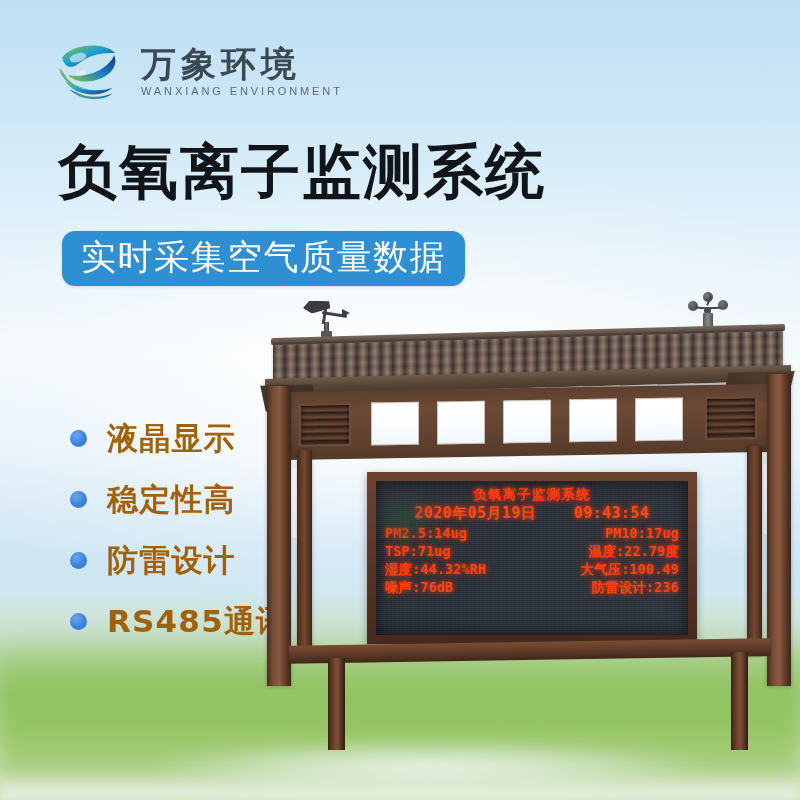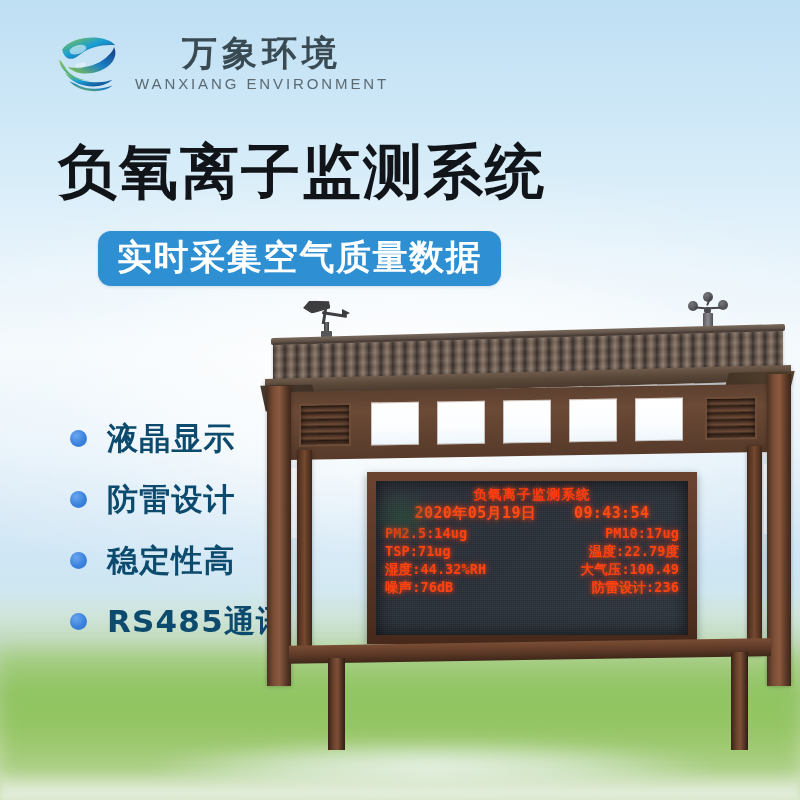--- a/index.html
+++ b/index.html
@@ -58,60 +58,59 @@
        rgba(230,240,232,0) 100%);
     filter:blur(8px);
   }
   .bg-bottomfade{
     position:absolute;left:0;top:770px;width:800px;height:30px;
     background:linear-gradient(to bottom, rgba(225,236,214,0), #e6efe0 85%);
     filter:blur(4px);
   }
 
   
-  .logo-wrap{position:absolute;left:52px;top:28px;display:flex;align-items:center;gap:11px;text-align:center;}
+  .logo-wrap{position:absolute;left:52px;top:36px;display:flex;align-items:center;gap:17px;}
   .logo-mark{width:72px;height:72px;flex:0 0 72px;}
   .logo-text{display:flex;flex-direction:column;justify-content:center;}
   .logo-cn{
     font-size:35px;font-weight:bold;color:#3a4a52;letter-spacing:5px;
     line-height:1.02;font-family:"DejaVu Sans","Liberation Sans",sans-serif;
   }
   .logo-en{
-    font-size:15px;color:#5b6a72;letter-spacing:2.9px;margin-top:3px;
+    font-size:11px;color:#5b6a72;letter-spacing:2.9px;margin-top:3px;
     font-family:"Liberation Sans",sans-serif;
   }
 
   
   .headline{
     position:absolute;left:58px;top:141px;
     font-size:59px;font-weight:bold;color:#111418;letter-spacing:2px;
     font-family:"DejaVu Sans","Liberation Sans",sans-serif;
     line-height:1.06;white-space:nowrap;
   }
   .subbadge{
     position:absolute;left:62px;top:231px;
     background:#2e8fd2;color:#ffffff;border-radius:13px;
     padding:7px 19px 9px 19px;
-    font-size:35px;font-weight:bold;letter-spacing:1.5px;
+    font-size:35px;font-weight:normal;letter-spacing:1.5px;
     font-family:"DejaVu Sans","Liberation Sans",sans-serif;
     white-space:nowrap;line-height:1.12;
     box-shadow:0 1px 3px rgba(25,90,140,.18);
-    margin-left:36px;
   }
 
   
   .features{position:absolute;left:70px;top:408px;width:260px;}
   .feature{display:flex;align-items:center;height:61px;}
   .fdot{
     width:17px;height:17px;border-radius:50%;
     background:radial-gradient(circle at 36% 32%,#6ba6ee 0%,#3b82dd 55%,#2f72cd 100%);
     flex:0 0 17px;margin-right:20px;
   }
   .flabel{
-    font-size:31px;font-weight:bold;color:#0c4a6e;letter-spacing:1.2px;
+    font-size:31px;font-weight:bold;color:#a16207;letter-spacing:1.2px;
     font-family:"DejaVu Sans","Liberation Sans",sans-serif;white-space:nowrap;
   }
 
   
   #station{position:absolute;left:255px;top:300px;width:545px;height:450px;}
 
   
   .roof-tiles{
     position:absolute;left:18px;top:36px;width:510px;height:38px;
     background:
@@ -355,25 +354,25 @@
   <div class="headline">负氧离子监测系统</div>
   <div class="subbadge">实时采集空气质量数据</div>
 
   <div class="features">
     <div class="feature">
       <span class="fdot"></span>
       <span class="flabel">液晶显示</span>
     </div>
     <div class="feature">
       <span class="fdot"></span>
-      <span class="flabel">防雷设计</span>
+      <span class="flabel">稳定性高</span>
     </div>
     <div class="feature">
       <span class="fdot"></span>
-      <span class="flabel">稳定性高</span>
+      <span class="flabel">防雷设计</span>
     </div>
     <div class="feature">
       <span class="fdot"></span>
       <span class="flabel">RS485通讯</span>
     </div>
   </div>
 
   <div id="station">
 
     <div class="sensor vane-wrap">

